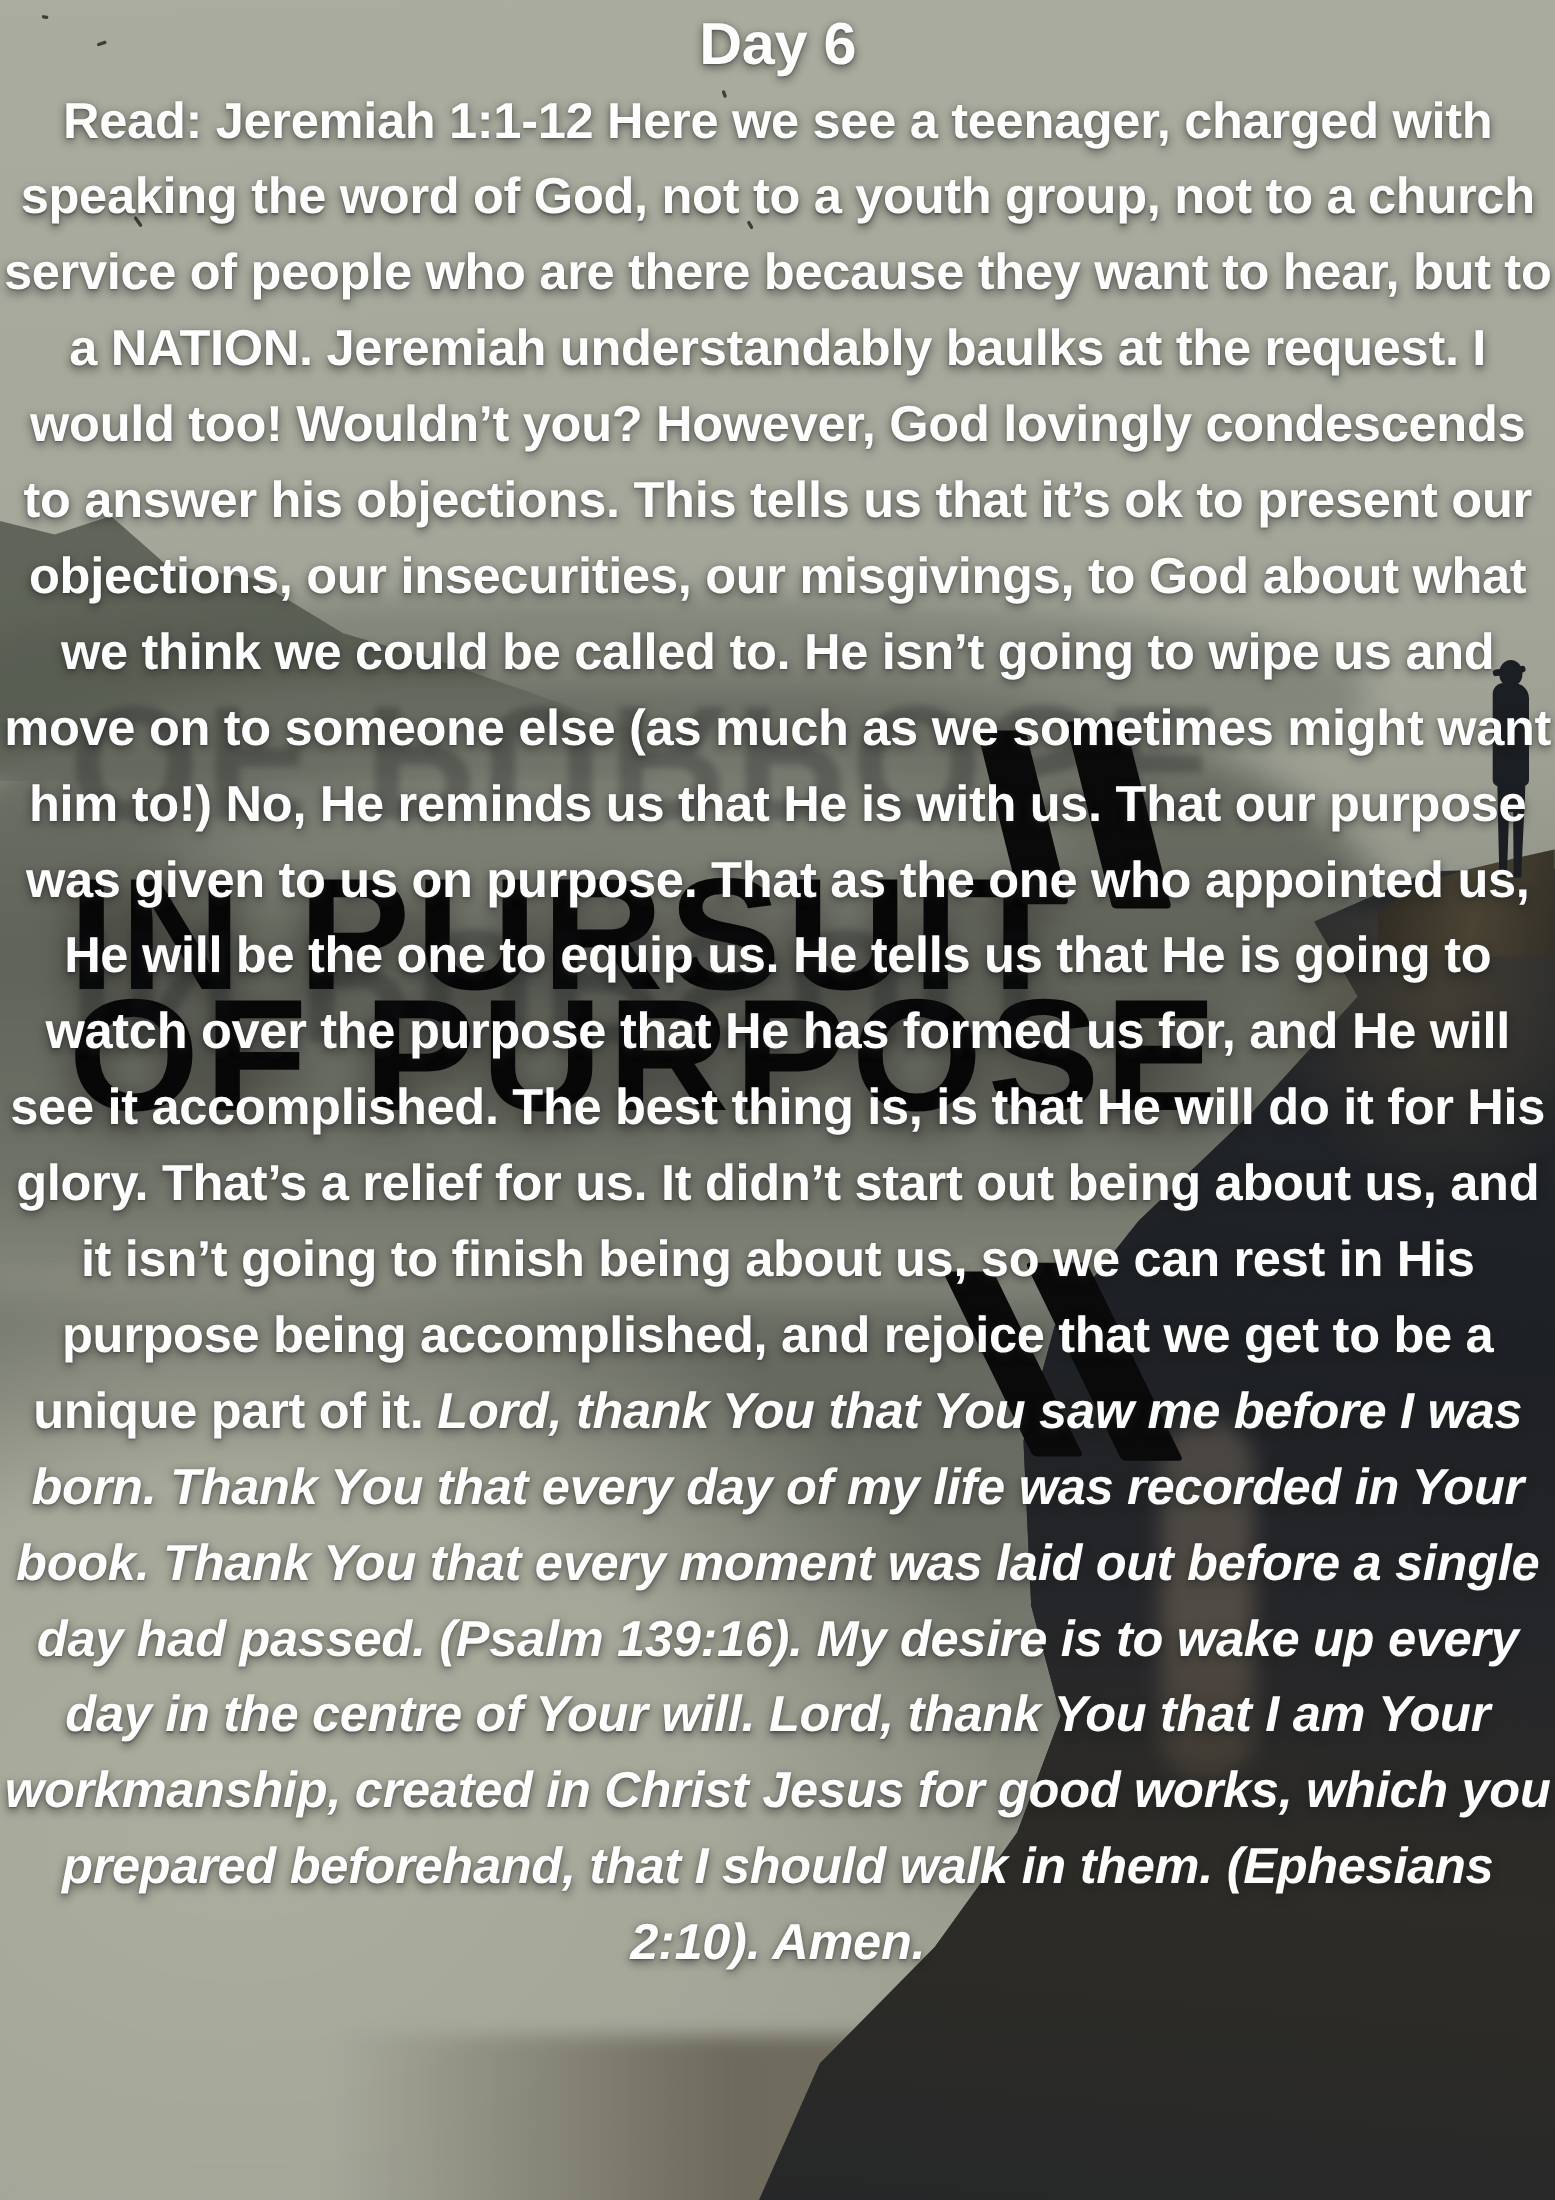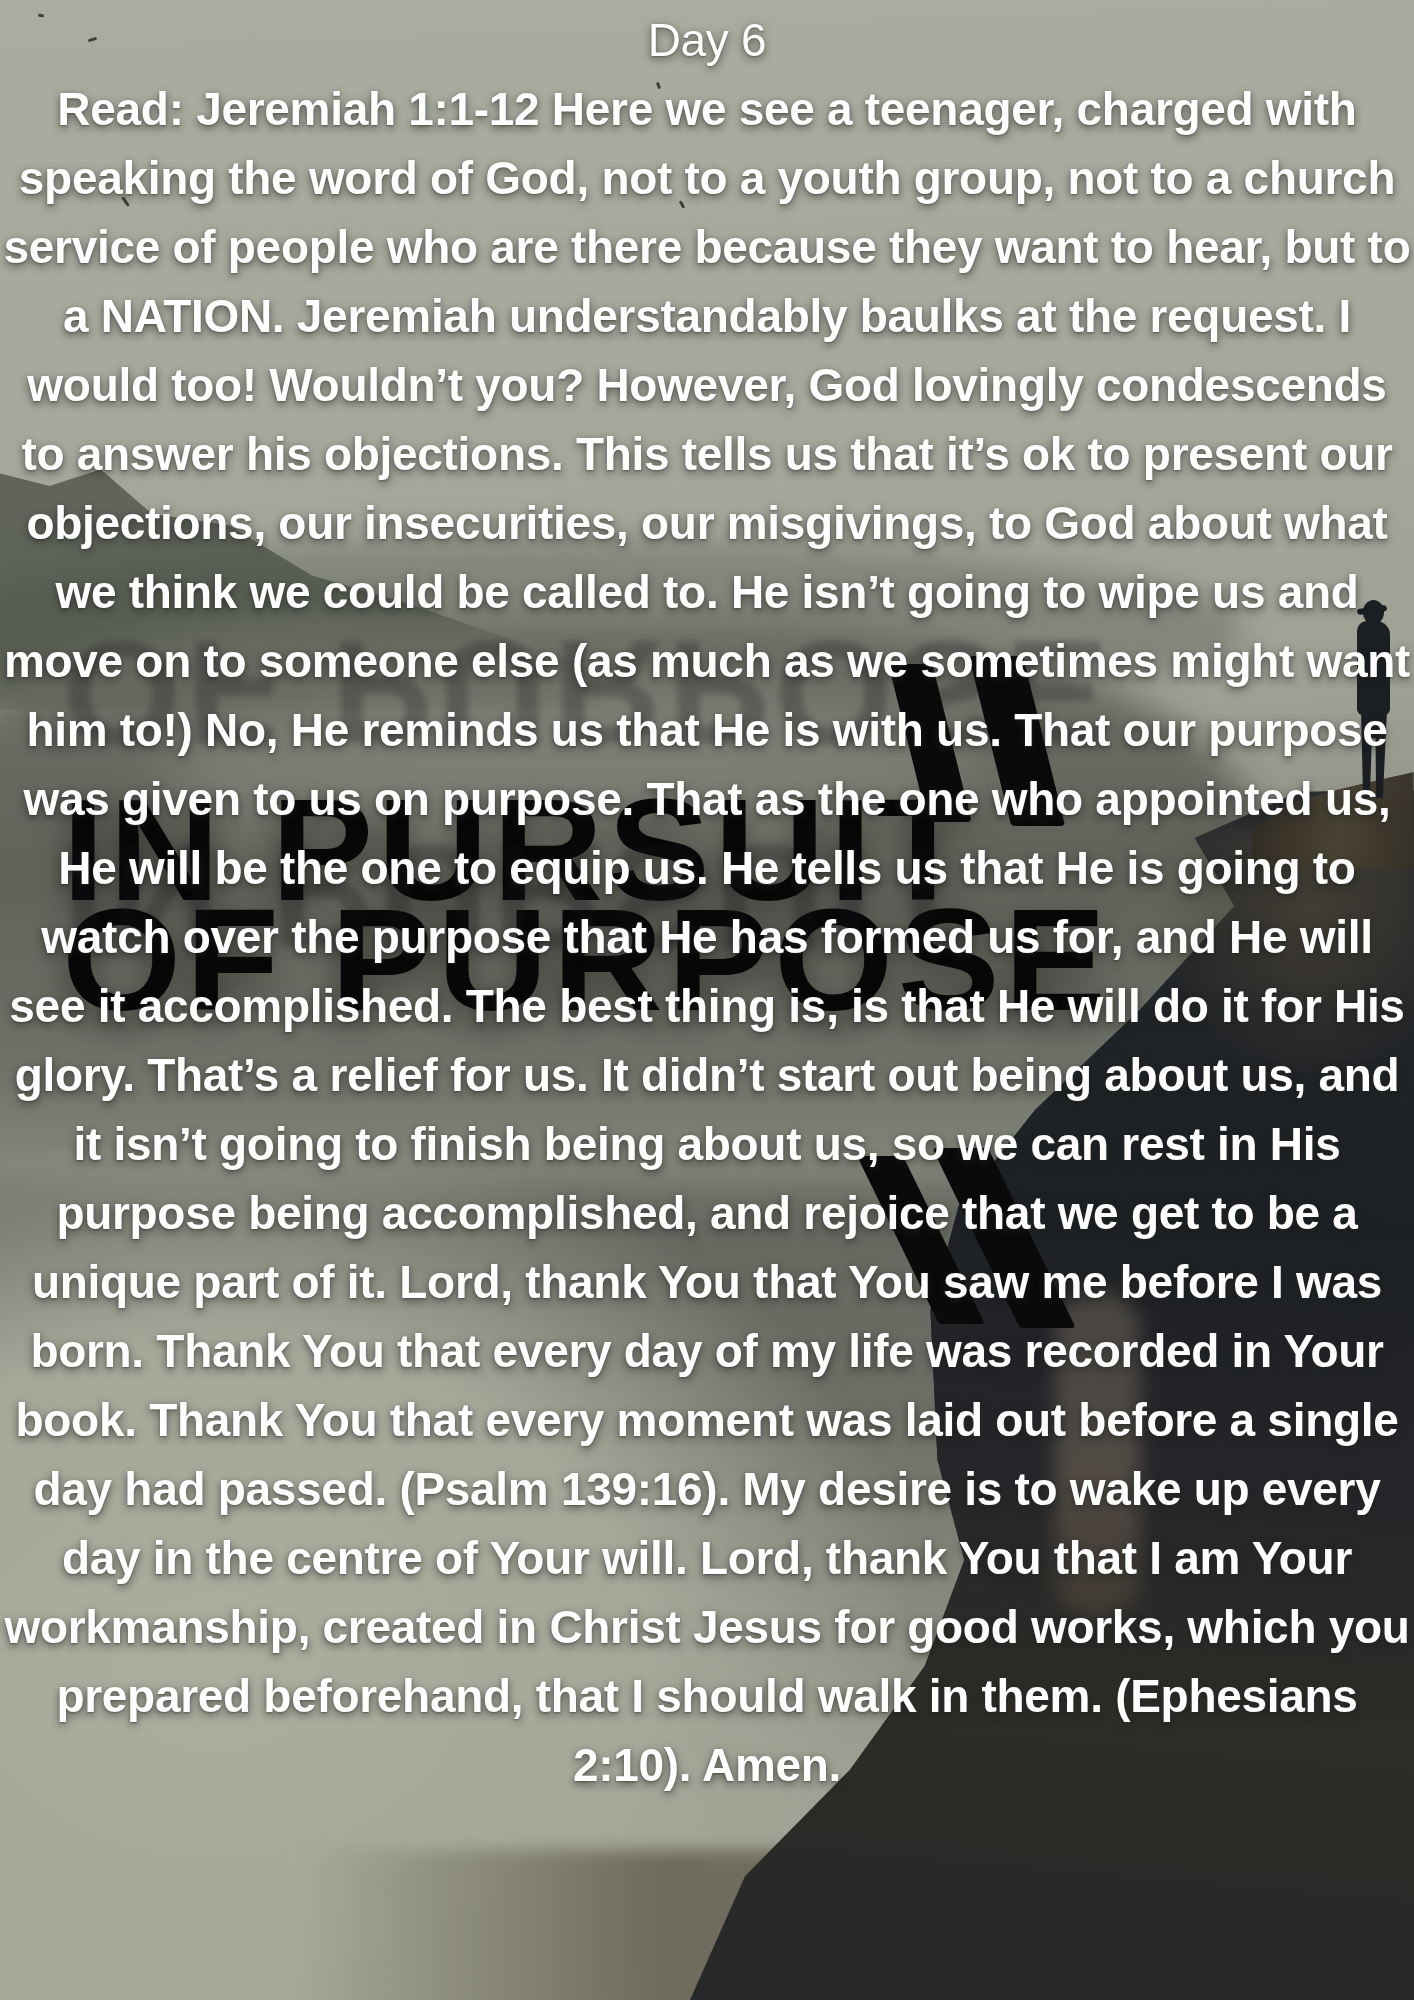--- a/index.html
+++ b/index.html
@@ -108,23 +108,23 @@
   
   .bird{position:absolute;width:9px;height:3px;background:#3c3f38;border-radius:2px;z-index:2;}
   
   .content{
     position:absolute;inset:0;z-index:10;
     padding:6px 2px 0;box-sizing:border-box;
     text-align:center;color:#fdfdfd;
     font-size:46px;font-weight:bold;line-height:69px;letter-spacing:-0.3px;
     text-shadow:0 3px 9px rgba(28,31,28,.60), 0 1px 2px rgba(40,44,40,.45);
   }
-  .content h1{margin:0;font-size:46px;line-height:69px;font-weight:normal;display:block;}
+  .content h1{margin:0;font-size:54px;line-height:69px;font-weight:bold;display:block;}
   .content p{margin:0;}
-  .prayer{}
+  .prayer{font-style:italic;}
 </style>
 </head>
 <body>
 
 <div class="canvas">
 
   <div class="layer sky"></div>
   <div class="layer ridge-far"></div>
   <div class="layer treeline-left"></div>
   <div class="layer mid-dark"></div>

